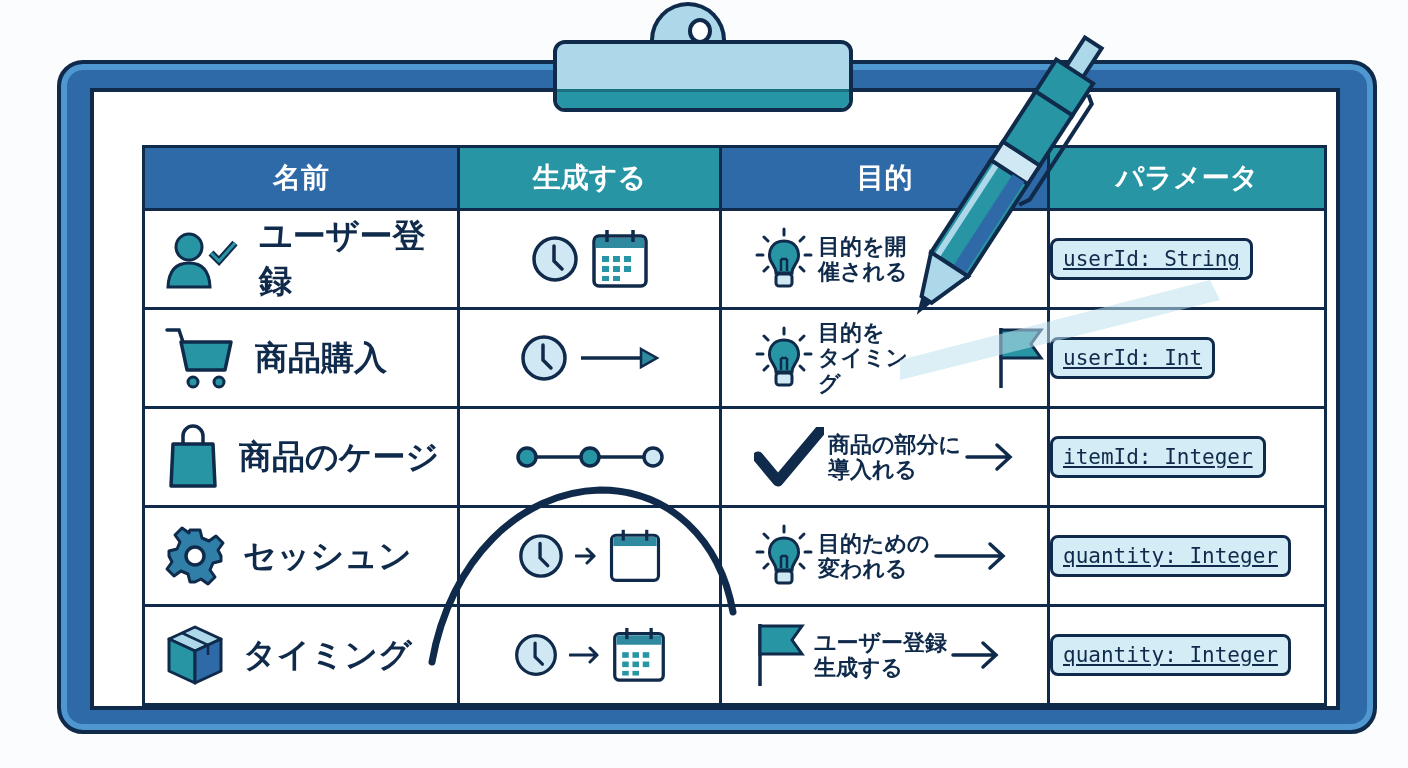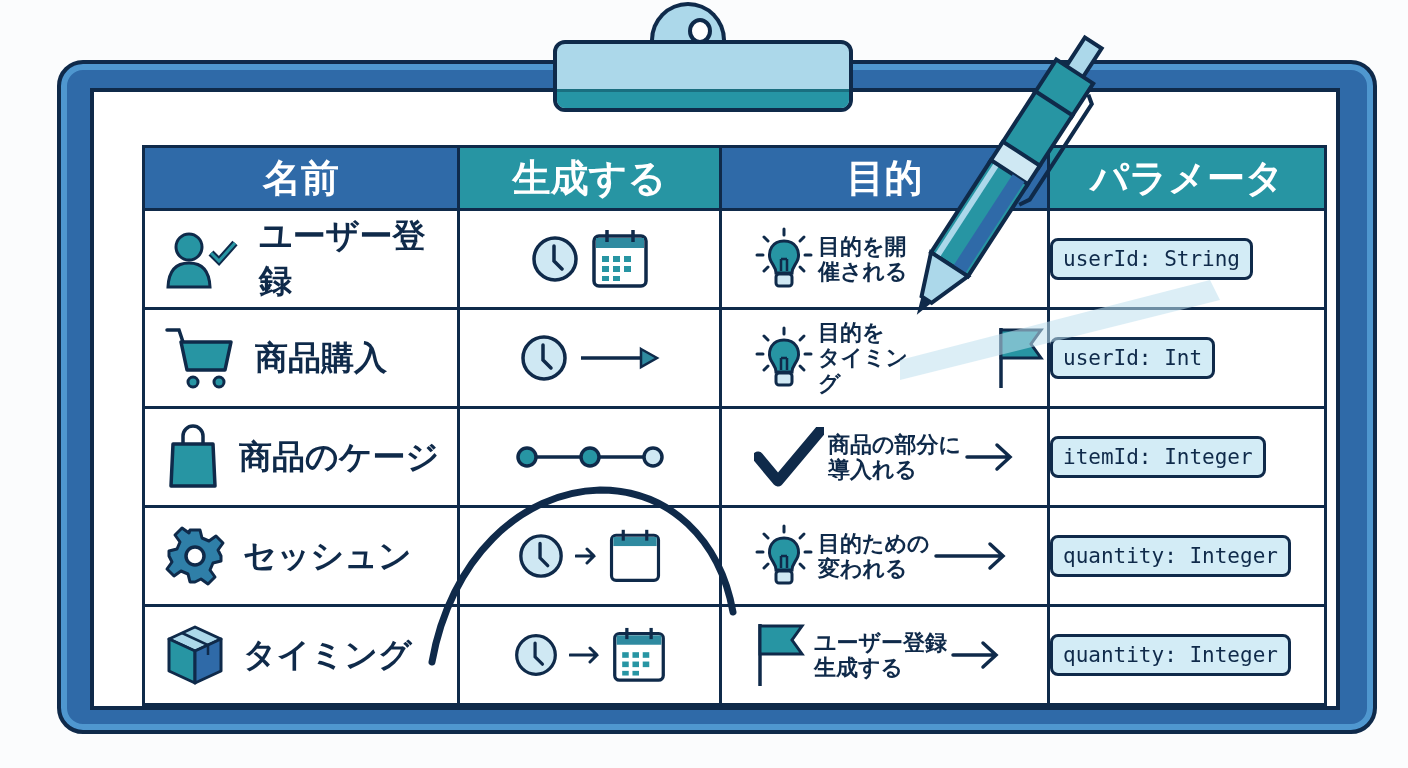--- a/index.html
+++ b/index.html
@@ -12,28 +12,28 @@
            border:4px solid #0f2a4a; box-sizing:border-box; }
   .clip { position:absolute; left:553px; top:40px; width:300px; height:72px; background:#acd8ea;
           border:4px solid #0f2a4a; border-radius:12px; box-sizing:border-box; overflow:hidden; }
   .clip .band { position:absolute; left:0; right:0; bottom:0; height:16px; background:#2695a5; border-top:3px solid #1a6f80; }
   .clip-tab { position:absolute; left:650px; top:2px; width:76px; height:50px; background:#acd8ea;
               border:4px solid #0f2a4a; border-bottom:none; border-radius:38px 38px 0 0; box-sizing:border-box; }
   .clip-hole { position:absolute; left:688px; top:18px; width:24px; height:26px; border:4px solid #0f2a4a;
                border-radius:50%; background:#fff; box-sizing:border-box; }
   table.grid { position:absolute; left:142px; top:145px; width:1182px; height:545px; border-collapse:collapse; table-layout:fixed; }
   table.grid td, table.grid th { border:3px solid #0f2a4a; padding:0; }
-  th { color:#fff; font-size:38px; font-weight:bold; height:60px; }
+  th { color:#fff; font-size:28px; font-weight:bold; height:60px; }
   th.c-blue { background:#2f6aa8; }
   th.c-teal { background:#2795a3; }
   td { height:96px; background:#fff; }
   .name-cell { display:flex; align-items:center; gap:18px; padding-left:20px; font-size:33px; font-weight:bold; }
   .timing-cell { display:flex; align-items:center; justify-content:center; gap:10px; }
   .purpose-cell { display:flex; align-items:center; gap:4px; padding-left:32px; font-size:22px; font-weight:bold; line-height:1.15; }
-  .param-cell { display:flex; align-items:center; padding-left:0; }
+  .param-cell { display:flex; align-items:center; padding-left:0;text-decoration:underline; }
   .chip { background:#d3ecf6; border:3px solid #0f2a4a; border-radius:8px; padding:6px 10px;
           font-family:"DejaVu Sans Mono", "Liberation Mono", monospace; font-size:21px; color:#0f2a4a; white-space:nowrap; }
   svg { display:block; }
   .overlay { position:absolute; left:0; top:0; pointer-events:none; }
 </style>
 </head>
 <body>
 
 <div class="board"></div>
 <div class="paper"></div>

